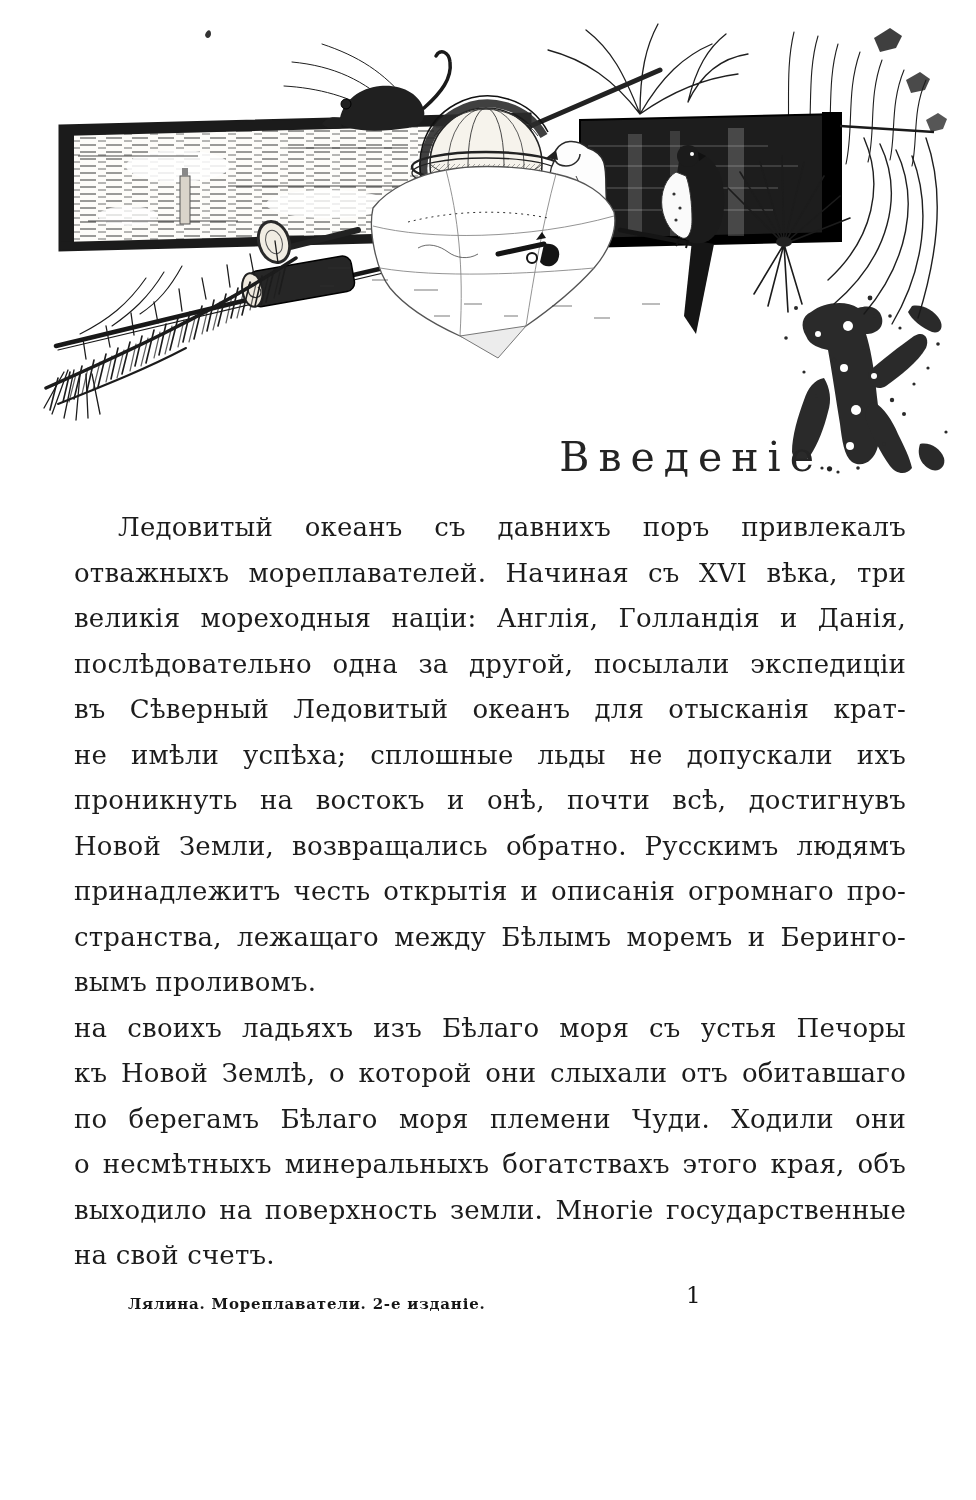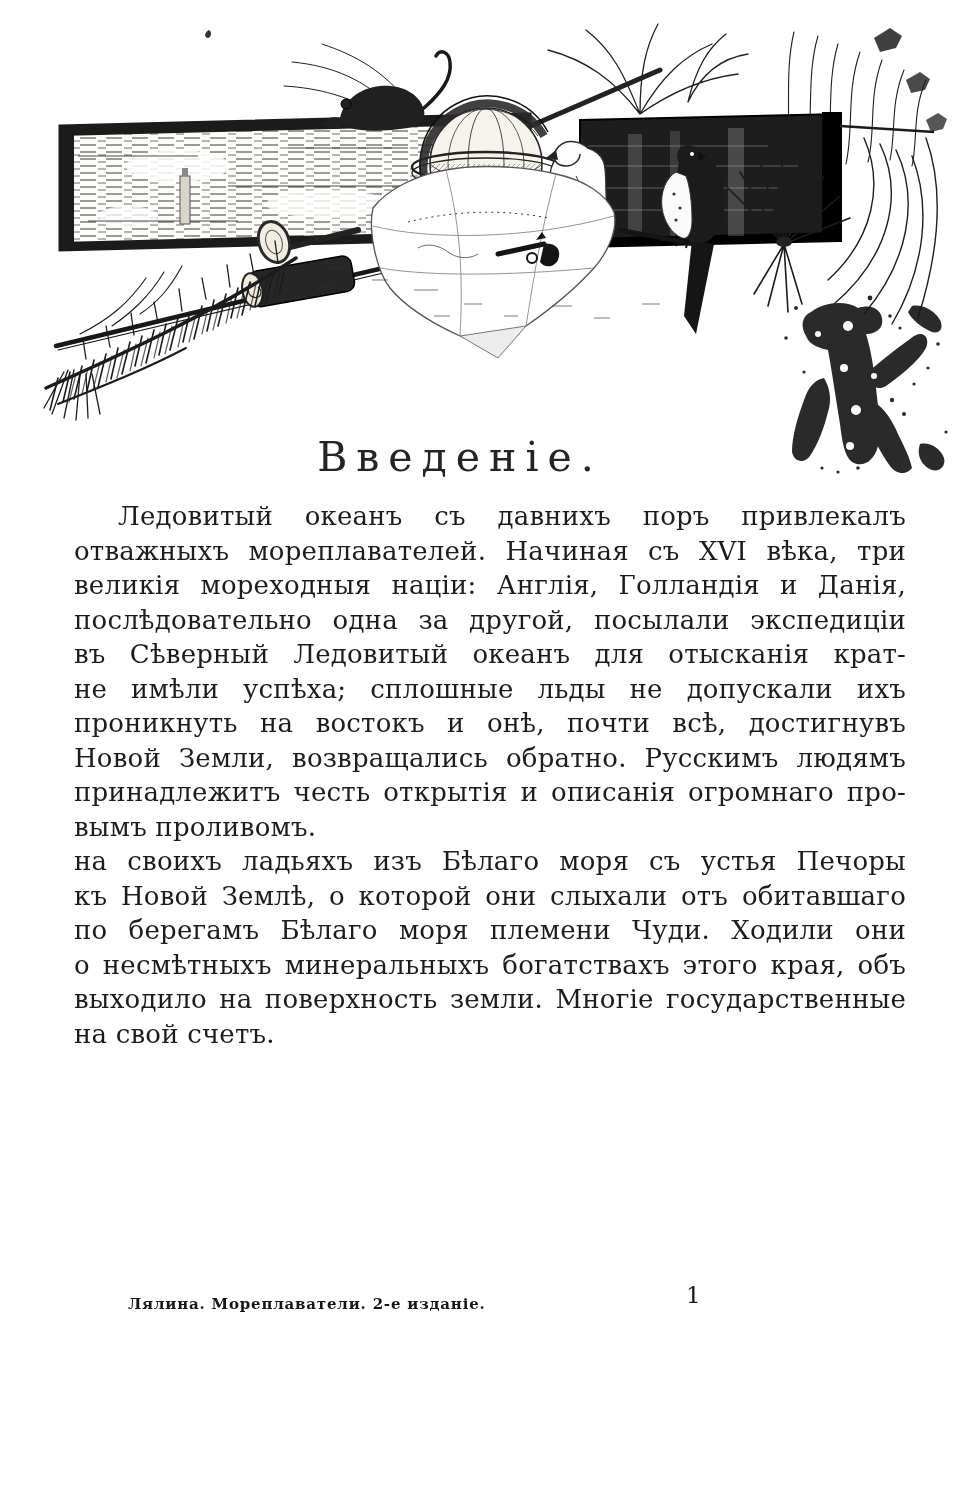--- a/index.html
+++ b/index.html
@@ -10,37 +10,38 @@
     background:#ffffff;
     font-family:"DejaVu Serif", serif;
     color:#1c1c1c;
     overflow:hidden;
   }
   .headpiece{
     position:absolute;left:28px;top:16px;width:920px;height:466px;
   }
   .chapter-title{
     position:absolute;top:433px;left:75px;width:770px;
-    text-align:center;
+    text-align:right;
     font-size:41px;
     font-weight:400;
     letter-spacing:9px;
     color:#242424;
   }
   .bodytext{
     position:absolute;top:499px;left:74px;width:832px;
   }
   .line{
     height:34.5px;line-height:34.5px;
     font-size:26px;
     letter-spacing:0.2px;
     text-align:justify;
     text-align-last:justify;
     white-space:nowrap;
     overflow:visible;
+    margin-top:11px;
   }
   .line.para-first{ text-indent:44px; }
   .line.para-last{ text-align-last:left; }
   .footer-caption{
     position:absolute;top:1295px;left:128px;
     font-size:15px;font-weight:bold;letter-spacing:0.8px;color:#161616;
   }
   .page-number{
     position:absolute;top:1282px;left:686px;
     font-size:23px;color:#161616;
@@ -242,20 +243,21 @@
   <div class="bodytext">
     <div class="line para-first">Ледовитый океанъ съ давнихъ поръ привлекалъ</div>
     <div class="line">отважныхъ мореплавателей. Начиная съ XVI вѣка, три</div>
     <div class="line">великія мореходныя націи: Англія, Голландія и Данія,</div>
     <div class="line">послѣдовательно одна за другой, посылали экспедиціи</div>
     <div class="line">въ Сѣверный Ледовитый океанъ для отысканія крат-</div>
     <div class="line">не имѣли успѣха; сплошные льды не допускали ихъ</div>
     <div class="line">проникнуть на востокъ и онѣ, почти всѣ, достигнувъ</div>
     <div class="line">Новой Земли, возвращались обратно. Русскимъ людямъ</div>
     <div class="line">принадлежитъ честь открытія и описанія огромнаго про-</div>
+    <div class="line">странства, лежащаго между Бѣлымъ моремъ и Беринго-</div>
     <div class="line para-last">вымъ проливомъ.</div>
     <div class="line">на своихъ ладьяхъ изъ Бѣлаго моря съ устья Печоры</div>
     <div class="line">къ Новой Землѣ, о которой они слыхали отъ обитавшаго</div>
     <div class="line">по берегамъ Бѣлаго моря племени Чуди. Ходили они</div>
     <div class="line">о несмѣтныхъ минеральныхъ богатствахъ этого края, объ</div>
     <div class="line">выходило на поверхность земли. Многіе государственные</div>
     <div class="line para-last">на свой счетъ.</div>
   </div>
 
   <div class="footer-caption">Лялина. Мореплаватели. 2-е изданіе.</div>

